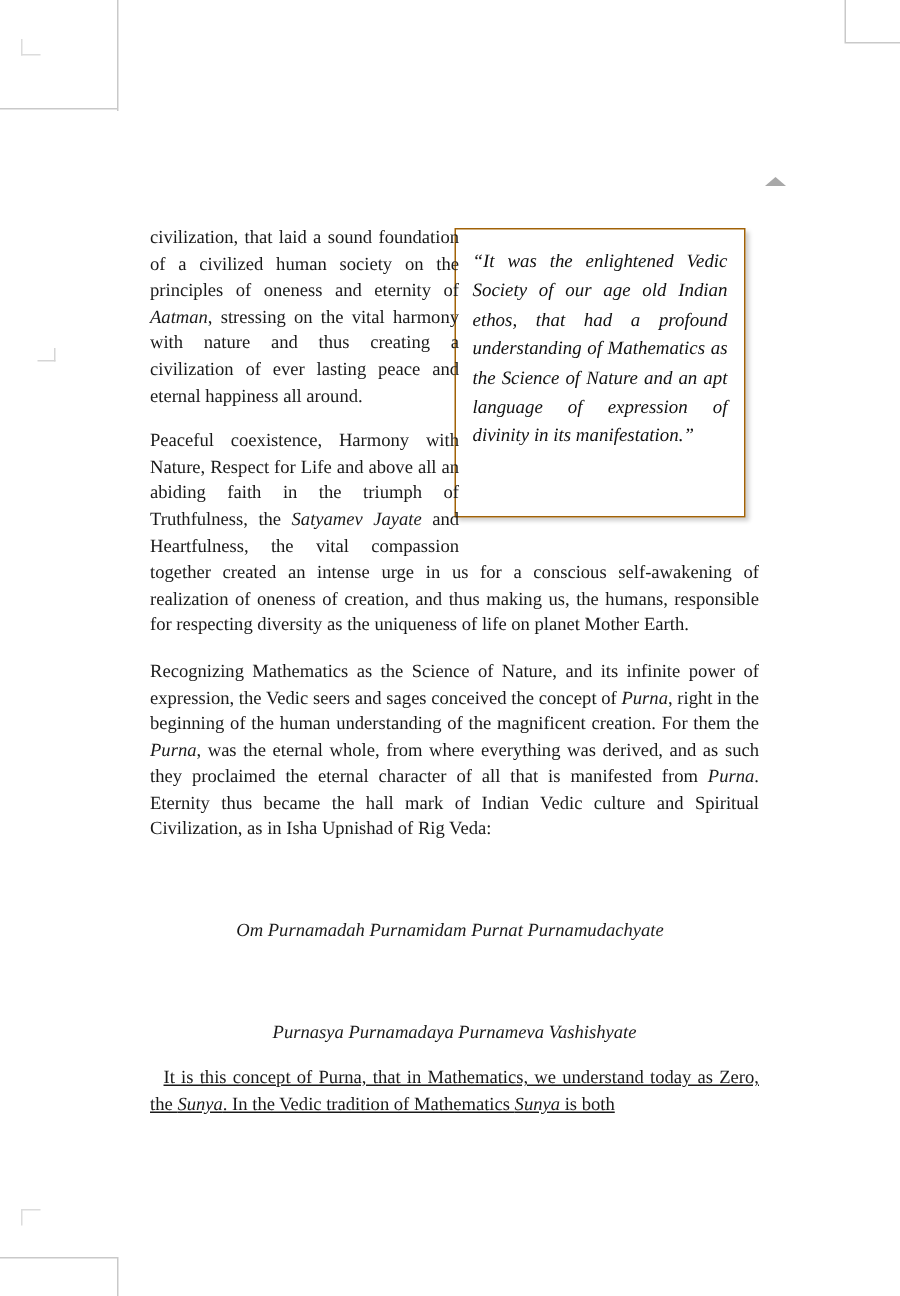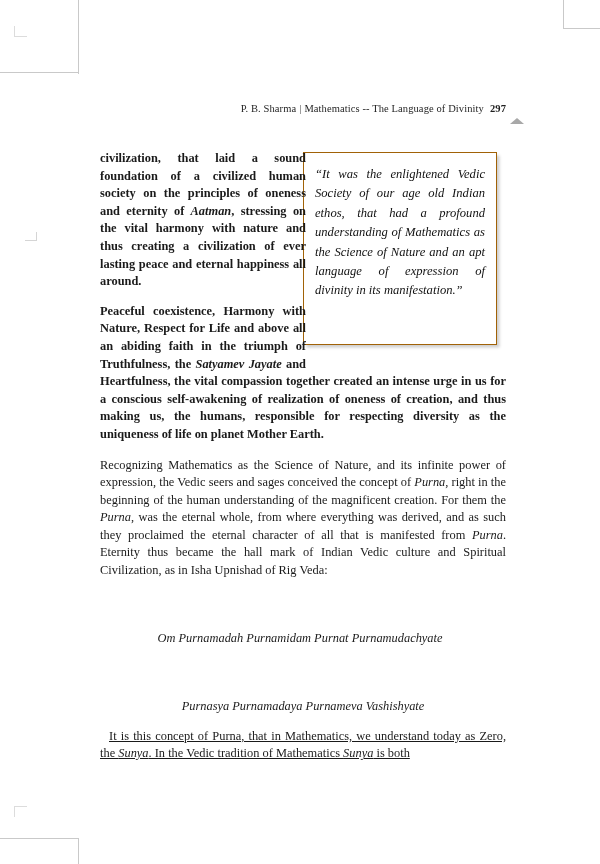--- a/index.html
+++ b/index.html
@@ -86,21 +86,20 @@
     line-height: 17.6px;
     text-align: justify;
     text-justify: inter-word;
     hyphens: none;
   }
   p.para.tight { margin-bottom: 12px; }
 
   
   .wrap-block {
     position: relative;
-    font-weight: bold;
   }
   .quote-float {
     float: right;
     width: 188px;
     height: 200px;
     shape-outside: margin-box;
     margin: 0 0 12px 12px;
   }
 
   .pull-quote {
@@ -168,23 +167,20 @@
     <div class="crop h" style="left:0px;  top:838px; width:78px;"></div>
     <div class="crop v" style="left:78px; top:838px; height:26px;"></div>
   </div>
 
   <div class="reg-corner" style="left:14px; top:26px; width:12px; height:10px; border-left-width:1px; border-bottom-width:1px; border-color:#dcdcdc;"></div>
 
   <div class="reg-corner" style="left:25px; top:232px; width:11px; height:8px; border-right-width:1px; border-bottom-width:1px; border-color:#d5d5d5;"></div>
 
   <div class="reg-corner" style="left:14px; top:806px; width:12px; height:10px; border-left-width:1px; border-top-width:1px; border-color:#dcdcdc;"></div>
 
-  <div class="header">
-    <span class="hdr-author">P. B. Sharma</span><span class="hdr-sep">|</span><span class="hdr-title">Mathematics -- The Language of Divinity</span><span class="hdr-page">297</span>
-  </div>
   <div class="header-mark"></div>
 
   <div class="pull-quote">
     <p class="pq-text">“It was the enlightened Vedic Society of our age old Indian ethos, that had a profound understanding of Mathematics as the Science of Nature and an apt language of expression of divinity in its manifestation.”</p>
   </div>
 
   <div class="body-col">
 
     <div class="wrap-block">
       <div class="quote-float"></div>

